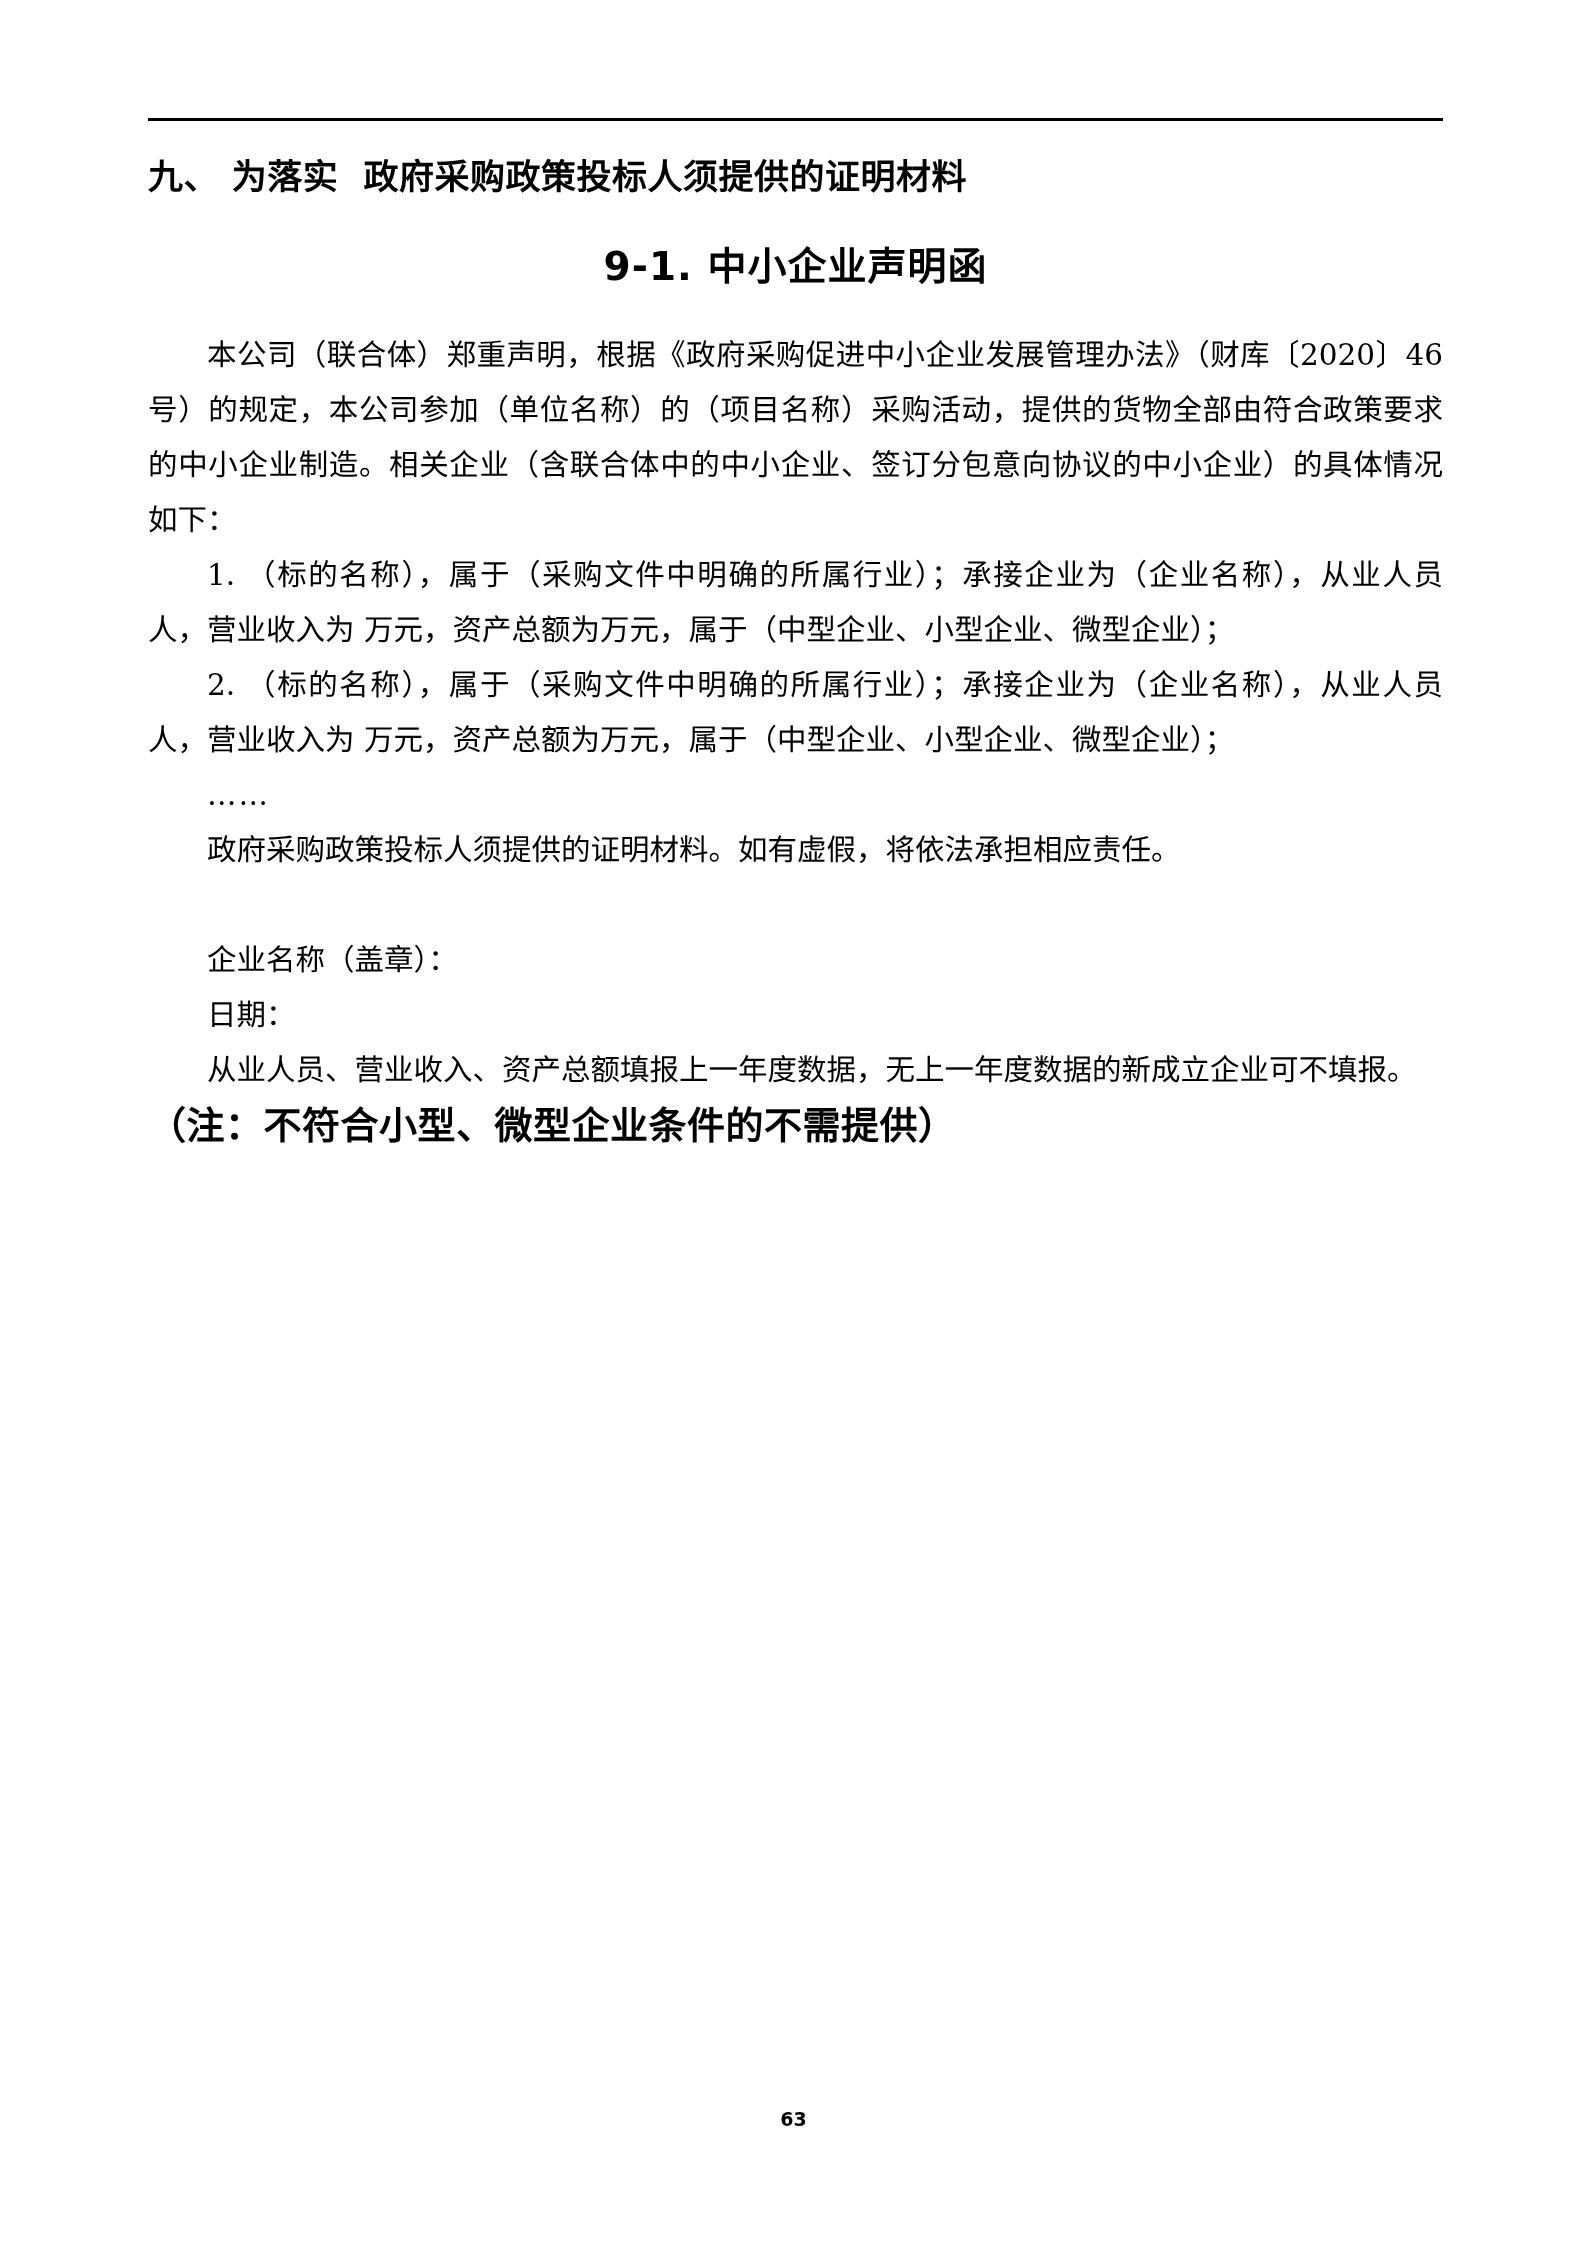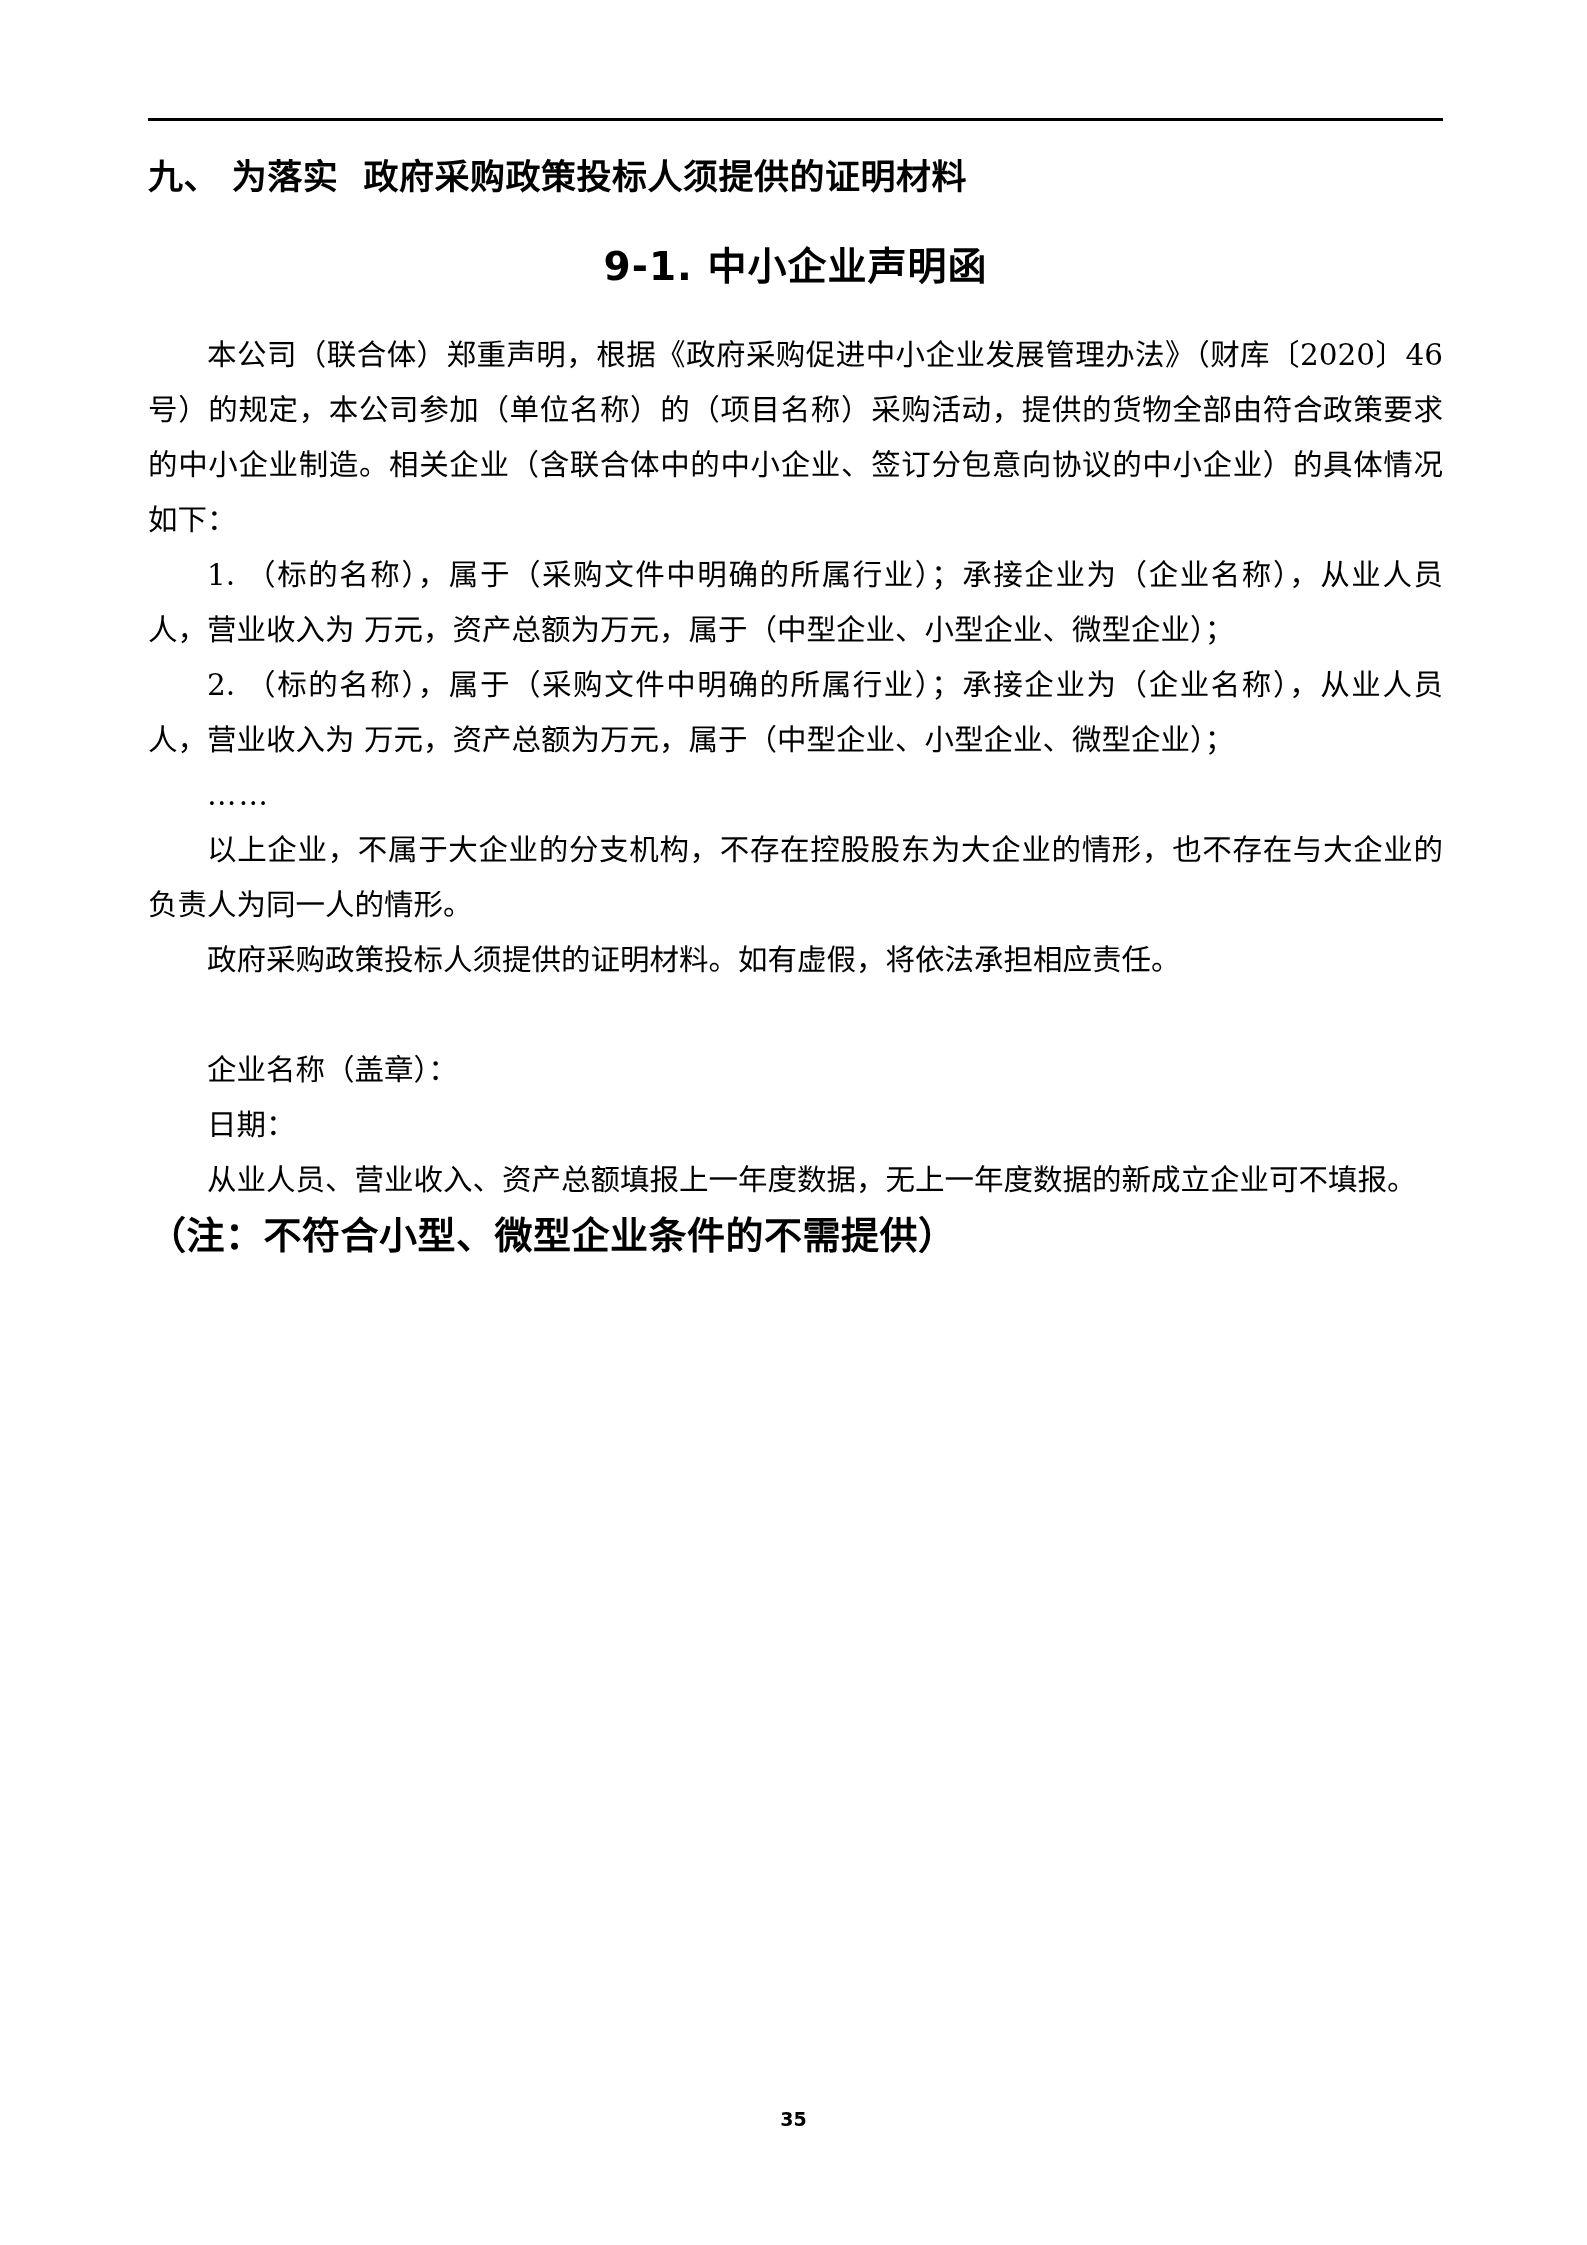--- a/index.html
+++ b/index.html
@@ -121,32 +121,31 @@
     <div class="body-block">
 
       <p class="para">本公司（联合体）郑重声明，根据《政府采购促进中小企业发展管理办法》（财库〔2020〕46 号）的规定，本公司参加（单位名称）的（项目名称）采购活动，提供的货物全部由符合政策要求的中小企业制造。相关企业（含联合体中的中小企业、签订分包意向协议的中小企业）的具体情况如下：</p>
 
       <p class="para">1. （标的名称），属于（采购文件中明确的所属行业）；承接企业为（企业名称），从业人员  人，营业收入为  万元，资产总额为万元，属于（中型企业、小型企业、微型企业）；</p>
 
       <p class="para">2. （标的名称），属于（采购文件中明确的所属行业）；承接企业为（企业名称），从业人员  人，营业收入为  万元，资产总额为万元，属于（中型企业、小型企业、微型企业）；</p>
 
       <p class="para-ellipsis">……</p>
 
-      <p class="para">以上企业，不属于大企业的分支机构，不存在控股股东为大企业的情形，也不存在与大企业的负责人为同一人的情形。</p>
 
       <p class="para">政府采购政策投标人须提供的证明材料。如有虚假，将依法承担相应责任。</p>
 
       <div class="spacer-line"></div>
 
       <p class="signature-line">企业名称（盖章）：</p>
 
       <p class="signature-line">日期：</p>
 
       <p class="para">从业人员、营业收入、资产总额填报上一年度数据，无上一年度数据的新成立企业可不填报。</p>
 
       <p class="note-line">（注：不符合小型、微型企业条件的不需提供）</p>
 
     </div>
   </div>
 
-  <div class="page-number">35</div>
+  <div class="page-number">63</div>
 
 </div>
 
 </body></html>

